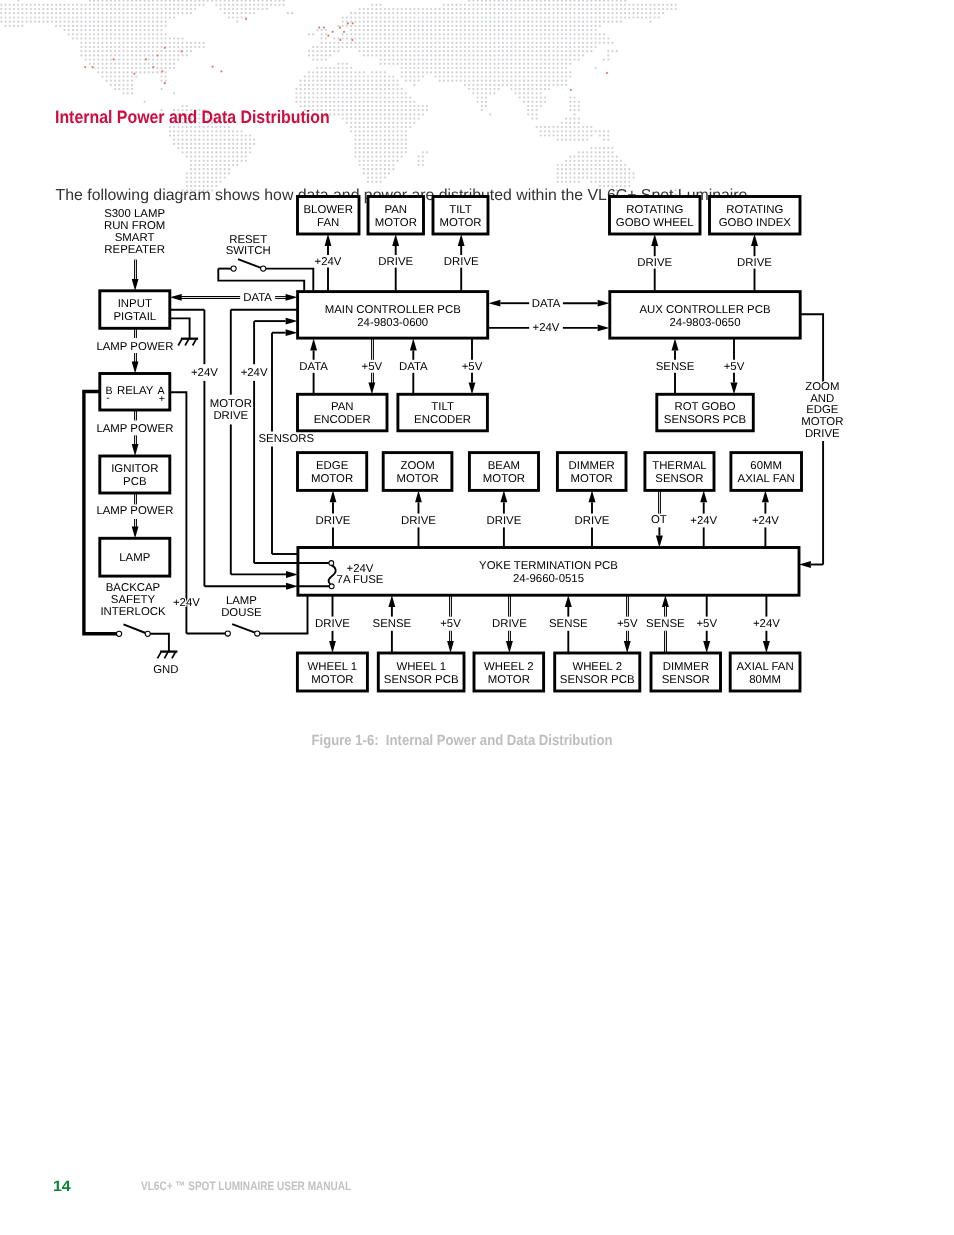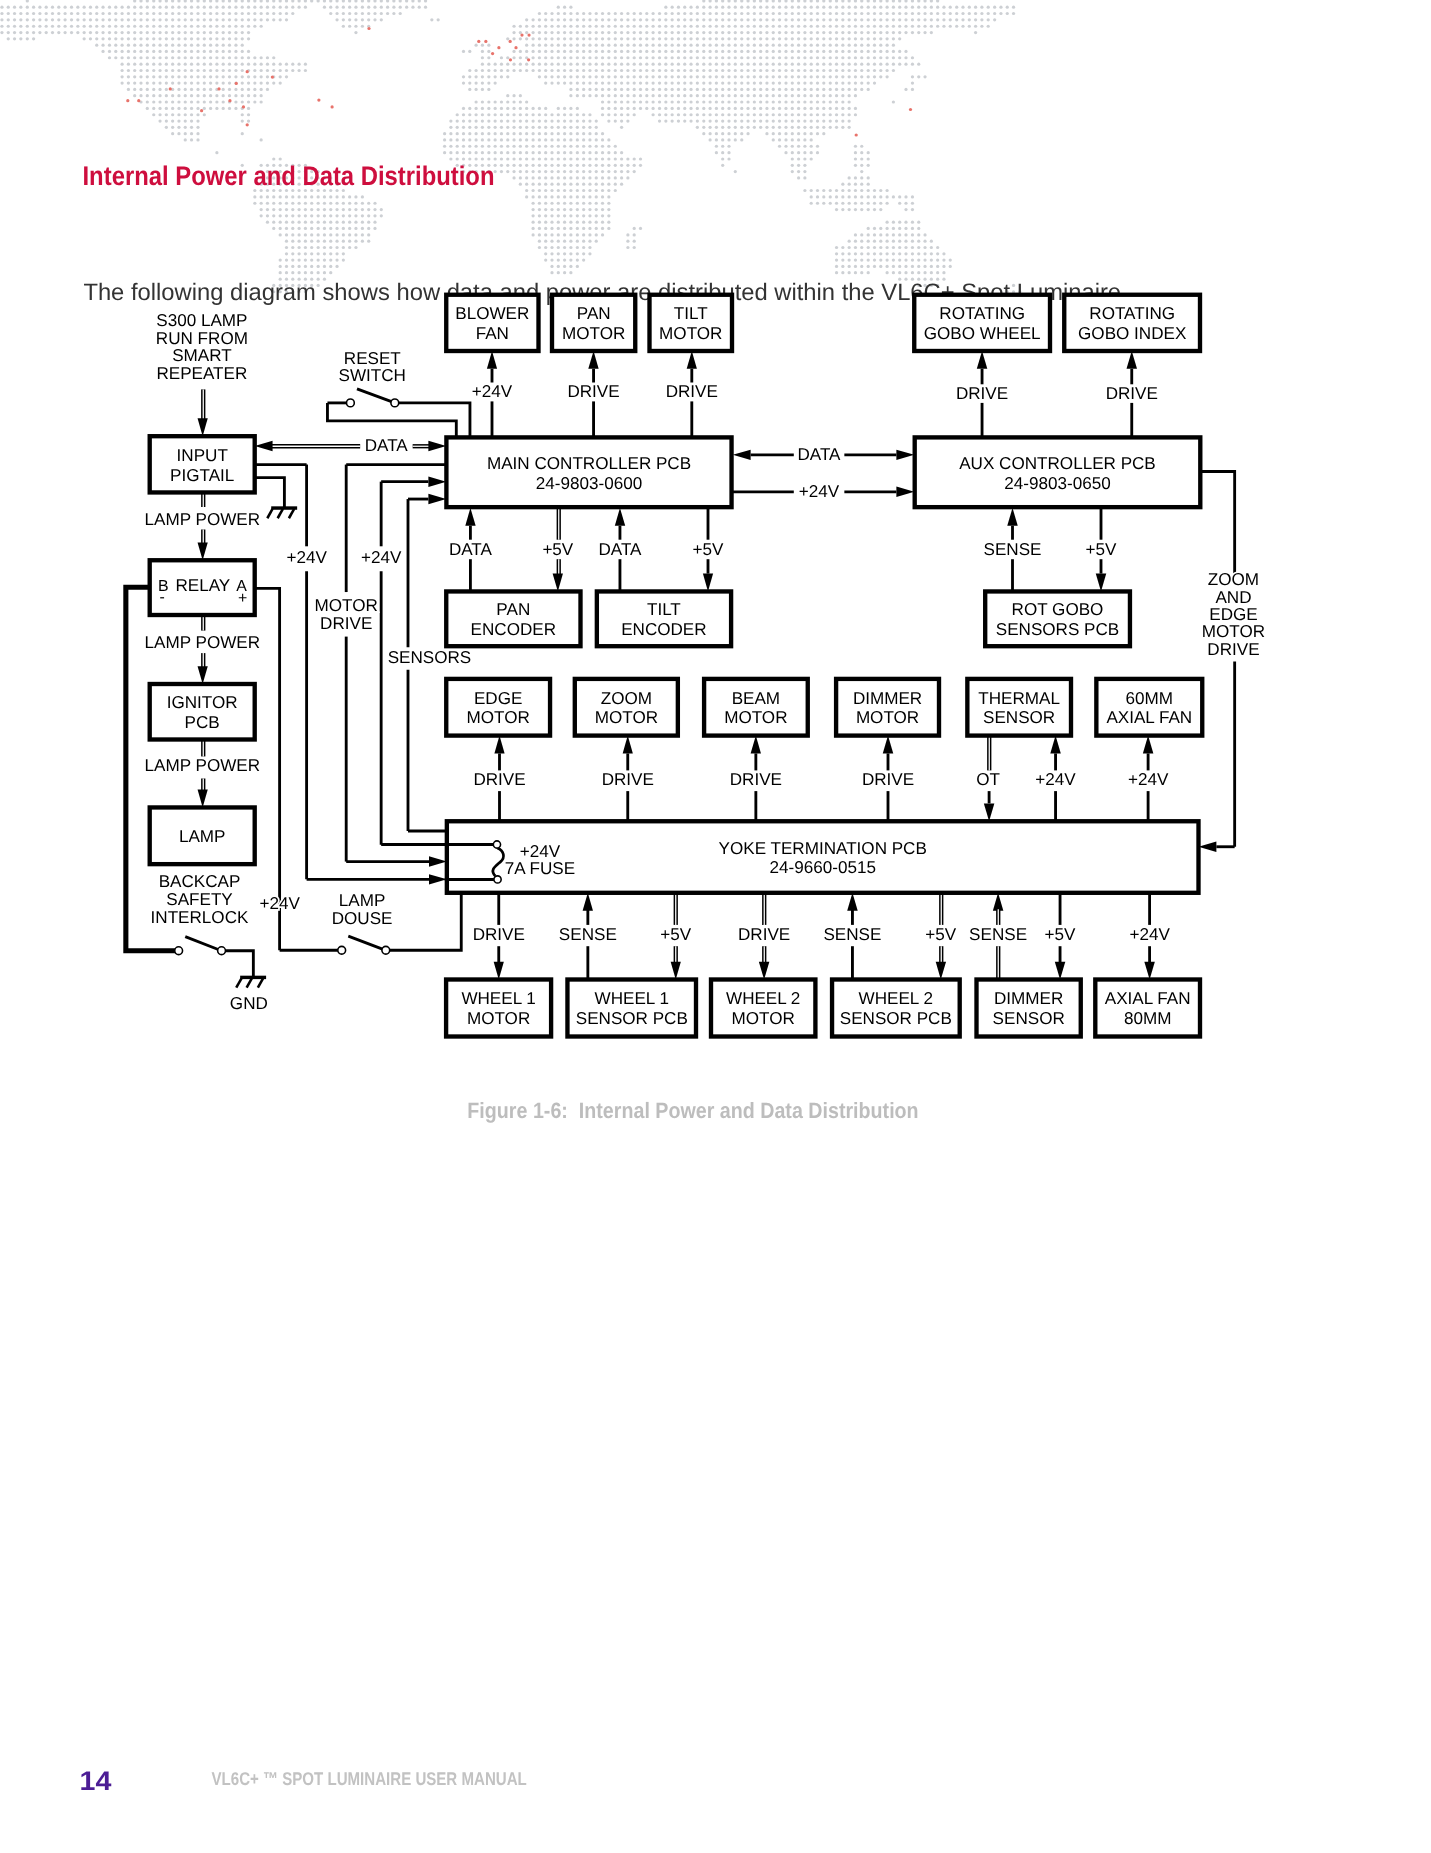--- a/index.html
+++ b/index.html
@@ -9,21 +9,21 @@
 #world-map{position:absolute;left:0;top:0;width:954px;height:200px;}
 #world-map svg{display:block;}
 #heading{position:absolute;left:54.5px;top:108px;font-weight:bold;font-size:18px;line-height:18px;
          color:#ce0e3e;white-space:nowrap;transform:scaleX(0.883);transform-origin:0 0;}
 #intro{position:absolute;left:55.6px;top:147.5px;font-size:15.85px;line-height:15.85px;color:#333333;white-space:nowrap;margin-top:40px;}
 #diagram{position:absolute;left:0;top:0;width:954px;height:760px;}
 #diagram svg{display:block;}
 #figure-caption{position:absolute;left:461.7px;top:733.5px;font-size:14.8px;line-height:14.8px;
                 font-weight:bold;color:#bdbdbd;white-space:pre;transform:scaleX(0.886) translateX(-50%);transform-origin:0 0;}
 #footer{position:absolute;left:0;top:1178px;width:954px;height:20px;}
-#page-number{position:absolute;left:53.3px;top:1180.0px;font-size:18px;line-height:14.3px;font-weight:bold;color:#4c1d95;transform:scaleX(1.06);transform-origin:0 0;}
+#page-number{position:absolute;left:53.3px;top:1180.0px;font-size:15px;line-height:14.3px;font-weight:bold;color:#15803d;transform:scaleX(1.06);transform-origin:0 0;}
 #manual-title{position:absolute;left:140.9px;top:1180.3px;font-size:12.3px;line-height:12.3px;font-weight:bold;color:#c2c2c2;white-space:pre;transform:scaleX(0.817);transform-origin:0 0;}
 text{font-family:"Liberation Sans",sans-serif;}
 
 </style>
 </head>
 <body>
 
 <div class="page">
   <div id="world-map">
       <svg width="954" height="200" viewBox="0 0 954 200">

